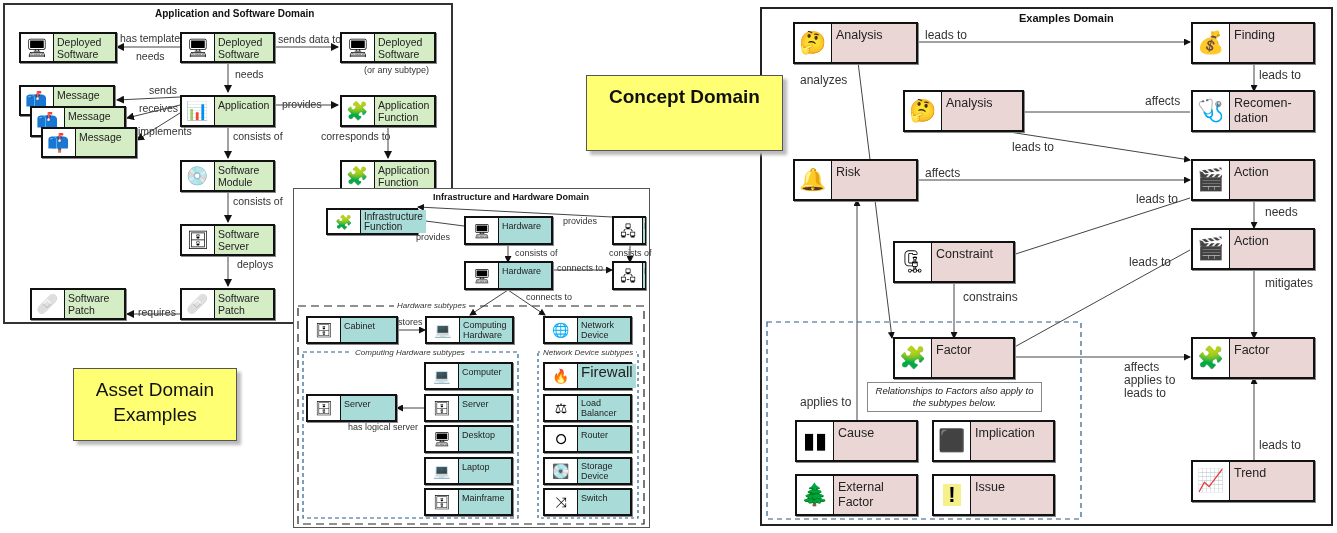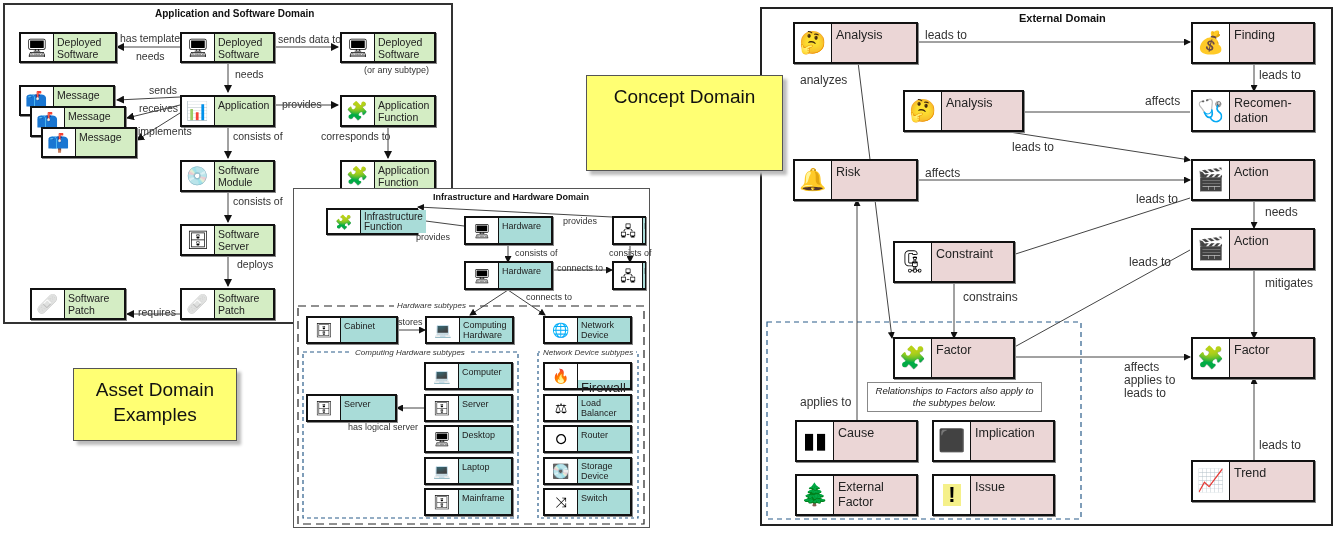--- a/index.html
+++ b/index.html
@@ -224,21 +224,21 @@
   <div class="ic" style="font-size:14px;">💻</div>
   <div class="lb" style="font-size:9px;">Laptop</div>
 </div>
 <div class="node t" style="left:424px;top:488px;width:89px;height:28px;z-index:5;">
   <div class="ic" style="font-size:14px;">🗄</div>
   <div class="lb" style="font-size:9px;">Mainframe</div>
 </div>
 
 <div class="node t" style="left:543px;top:362px;width:89px;height:28px;z-index:5;">
   <div class="ic" style="font-size:14px;">🔥</div>
-  <div class="lb" style="font-size:13px;margin-top:16px;">Firewall</div>
+  <div class="lb" style="font-size:15px;">Firewall</div>
 </div>
 <div class="node t" style="left:543px;top:394px;width:89px;height:28px;z-index:5;">
   <div class="ic" style="font-size:14px;">⚖</div>
   <div class="lb" style="font-size:9px;line-height:10px;">Load Balancer</div>
 </div>
 <div class="node t" style="left:543px;top:425px;width:89px;height:28px;z-index:5;">
   <div class="ic" style="font-size:14px;">⭘</div>
   <div class="lb" style="font-size:9px;">Router</div>
 </div>
 <div class="node t" style="left:543px;top:457px;width:89px;height:28px;z-index:5;">
@@ -252,29 +252,29 @@
 
 <div class="elabel s" style="left:563px;top:216px;z-index:5;">provides</div>
 <div class="elabel s" style="left:416px;top:232px;z-index:5;">provides</div>
 <div class="elabel s" style="left:515px;top:248px;z-index:5;">consists of</div>
 <div class="elabel s" style="left:609px;top:248px;z-index:5;">consists of</div>
 <div class="elabel s" style="left:557px;top:263px;z-index:5;">connects to</div>
 <div class="elabel s" style="left:526px;top:292px;z-index:5;">connects to</div>
 <div class="elabel s" style="left:398px;top:317px;z-index:5;">stores</div>
 <div class="elabel s" style="left:348px;top:422px;z-index:5;">has logical server</div>
 
-<div class="callout" style="left:586px;top:75px;width:197px;height:96px;z-index:6;">
+<div class="callout" style="left:586px;top:75px;width:197px;height:76px;z-index:6;font-weight:bold;">
   <div>Concept Domain</div>
 </div>
 <div class="callout" style="left:73px;top:368px;width:164px;height:73px;z-index:6;">
   <div>Asset Domain</div>
   <div>Examples</div>
 </div>
 
-<div class="panel-title" style="left:1019px;top:12px;font-size:11px;z-index:4;">External Domain</div>
+<div class="panel-title" style="left:1019px;top:12px;font-size:11px;z-index:4;">Examples Domain</div>
 
 <div class="node p big" style="left:793px;top:22px;width:125px;height:42px;z-index:4;">
   <div class="ic">🤔</div>
   <div class="lb">Analysis</div>
 </div>
 <div class="node p big" style="left:1191px;top:22px;width:124px;height:42px;z-index:4;">
   <div class="ic">💰</div>
   <div class="lb">Finding</div>
 </div>
 <div class="node p big" style="left:903px;top:90px;width:121px;height:42px;z-index:4;">

